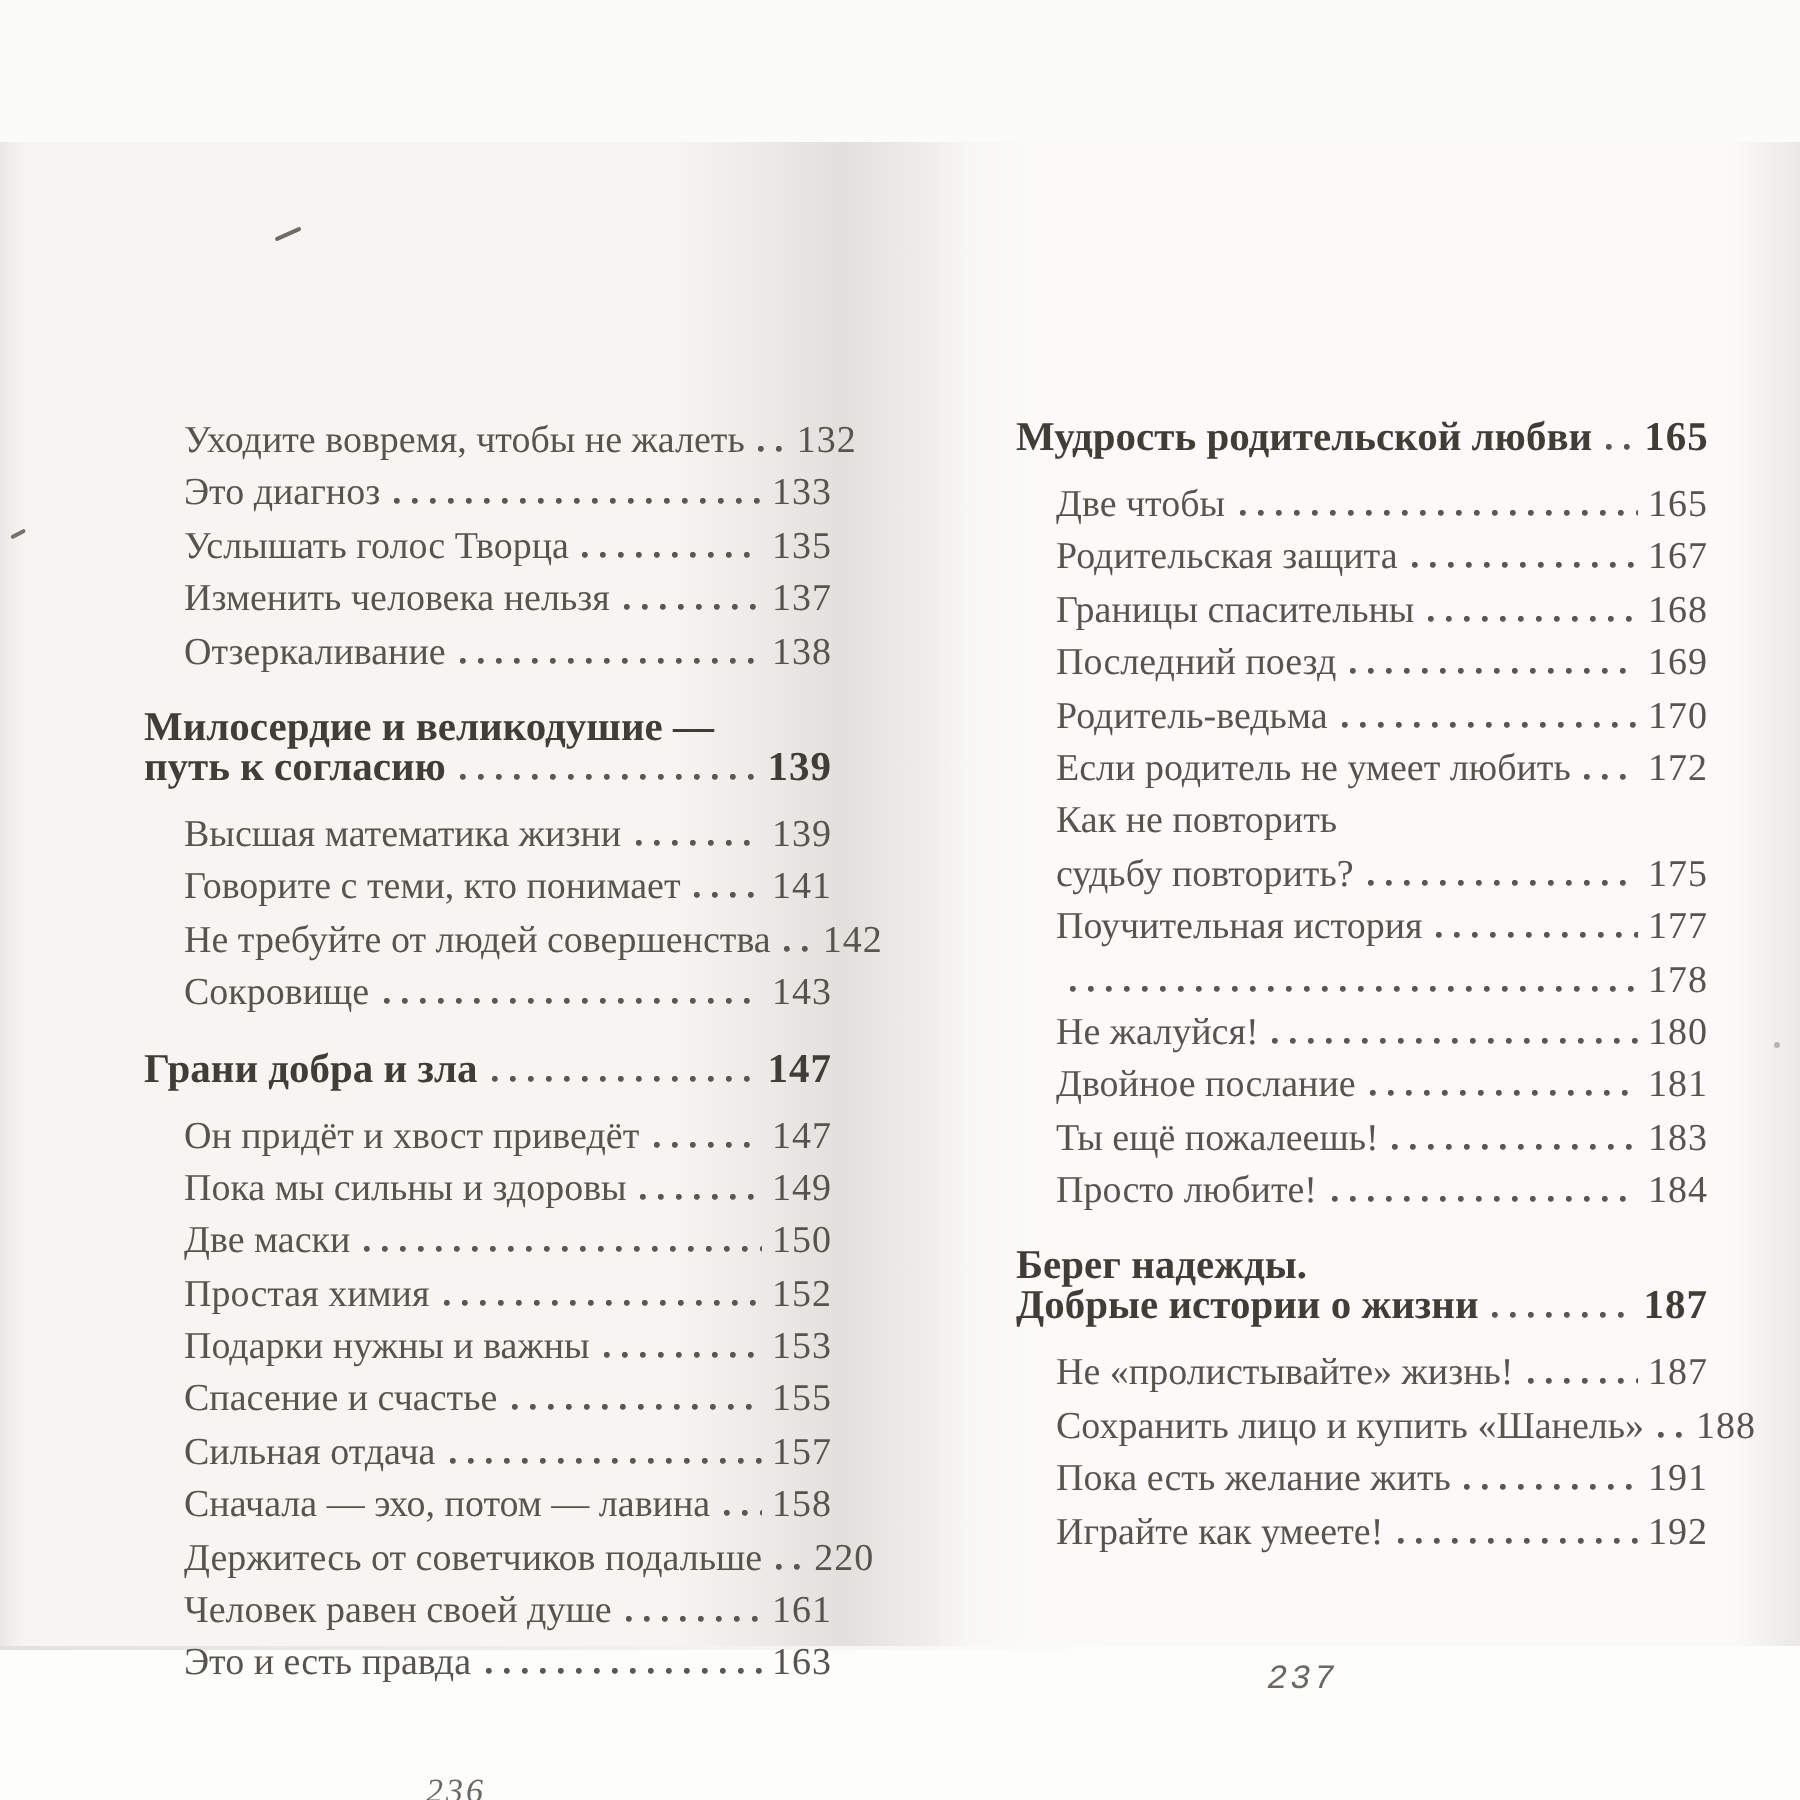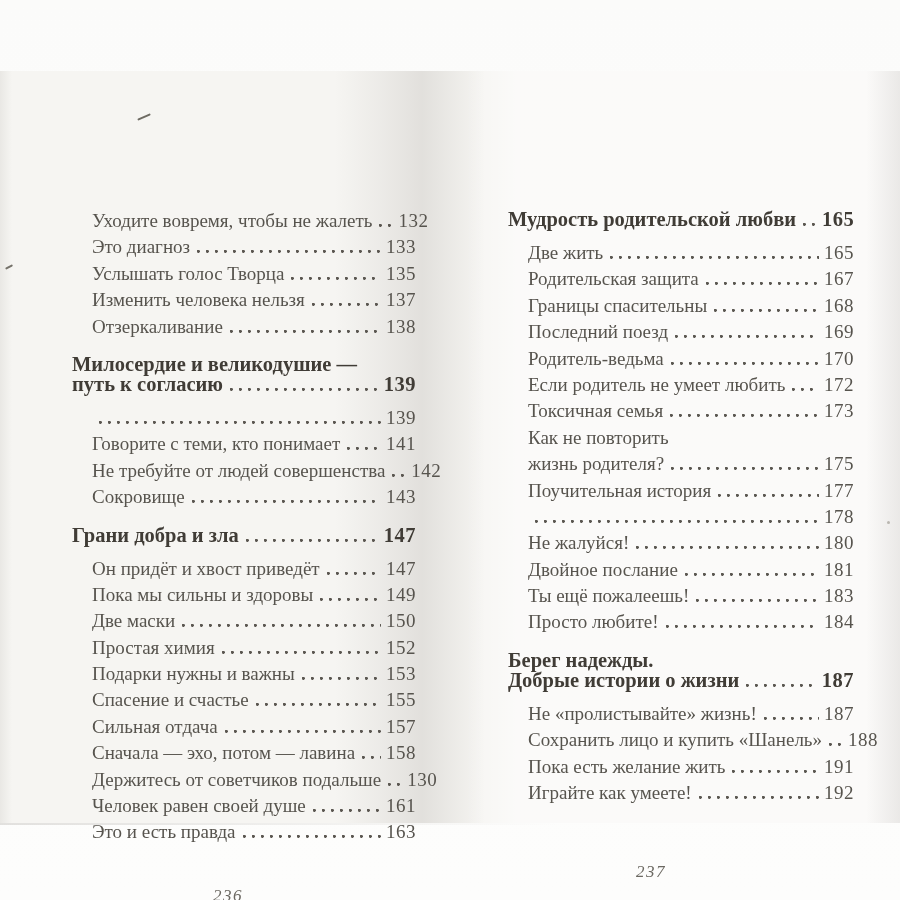--- a/index.html
+++ b/index.html
@@ -37,21 +37,21 @@
   .t{white-space:nowrap;}
   .dots{flex:1 1 auto;min-width:14px;height:3px;margin:0 5px 0 7px;
      background-image:radial-gradient(circle at 1.4px 1.4px,var(--dots) 1.25px,rgba(0,0,0,0) 1.7px);
      background-size:9px 3px;background-repeat:repeat-x;background-position:left bottom;}
   .pg{white-space:nowrap;letter-spacing:0.5px;}
 
   .pagenum{position:absolute;left:0;width:100%;text-align:center;
      font-family:"Liberation Serif","DejaVu Serif",serif;font-style:italic;
      font-size:17px;color:var(--page_number);letter-spacing:1.5px;}
   .page.left .pagenum{top:678px;transform:translateX(-16px);text-decoration:underline;}
-  .page.right .pagenum{top:653px;transform:translateX(-30px);}
+  .page.right .pagenum{top:622px;transform:translateX(-30px);font-family:Liberation Mono, monospace;}
 
   .speck-a{position:absolute;left:137px;top:116px;width:14px;height:1.8px;background:#6e6b63;
      transform:rotate(-24deg);border-radius:2px;}
   .speck-b{position:absolute;left:5px;top:266px;width:8px;height:1.8px;background:#75726a;
      transform:rotate(-28deg);border-radius:2px;}
   .speck-c{position:absolute;left:887px;top:521px;width:3px;height:3px;background:#b9b6b0;border-radius:50%;}
 </style>
 </head>
 <body>
 
@@ -105,20 +105,21 @@
               <span class="t">Милосердие и великодушие —</span>
             </div>
             <div class="line">
               <span class="t">путь к согласию</span>
               <span class="dots"></span>
               <span class="pg">139</span>
             </div>
           </div>
           <div class="entry item">
             <div class="line">
+              <span class="t">Высшая математика жизни</span>
               <span class="dots"></span>
               <span class="pg">139</span>
             </div>
           </div>
           <div class="entry item">
             <div class="line">
               <span class="t">Говорите с теми, кто понимает</span>
               <span class="dots"></span>
               <span class="pg">141</span>
             </div>
@@ -197,21 +198,21 @@
             <div class="line">
               <span class="t">Сначала — эхо, потом — лавина</span>
               <span class="dots"></span>
               <span class="pg">158</span>
             </div>
           </div>
           <div class="entry item">
             <div class="line">
               <span class="t">Держитесь от советчиков подальше</span>
               <span class="dots"></span>
-              <span class="pg">130</span>
+              <span class="pg">220</span>
             </div>
           </div>
           <div class="entry item">
             <div class="line">
               <span class="t">Человек равен своей душе</span>
               <span class="dots"></span>
               <span class="pg">161</span>
             </div>
           </div>
           <div class="entry item">
@@ -229,21 +230,21 @@
       <div class="toc">
           <div class="entry heading">
             <div class="line">
               <span class="t">Мудрость родительской любви</span>
               <span class="dots"></span>
               <span class="pg">165</span>
             </div>
           </div>
           <div class="entry item">
             <div class="line">
-              <span class="t">Две жить</span>
+              <span class="t">Две чтобы</span>
               <span class="dots"></span>
               <span class="pg">165</span>
             </div>
           </div>
           <div class="entry item">
             <div class="line">
               <span class="t">Родительская защита</span>
               <span class="dots"></span>
               <span class="pg">167</span>
             </div>
@@ -271,31 +272,24 @@
           </div>
           <div class="entry item">
             <div class="line">
               <span class="t">Если родитель не умеет любить</span>
               <span class="dots"></span>
               <span class="pg">172</span>
             </div>
           </div>
           <div class="entry item">
             <div class="line">
-              <span class="t">Токсичная семья</span>
-              <span class="dots"></span>
-              <span class="pg">173</span>
-            </div>
-          </div>
-          <div class="entry item">
-            <div class="line">
               <span class="t">Как не повторить</span>
             </div>
             <div class="line">
-              <span class="t">жизнь родителя?</span>
+              <span class="t">судьбу повторить?</span>
               <span class="dots"></span>
               <span class="pg">175</span>
             </div>
           </div>
           <div class="entry item">
             <div class="line">
               <span class="t">Поучительная история</span>
               <span class="dots"></span>
               <span class="pg">177</span>
             </div>

